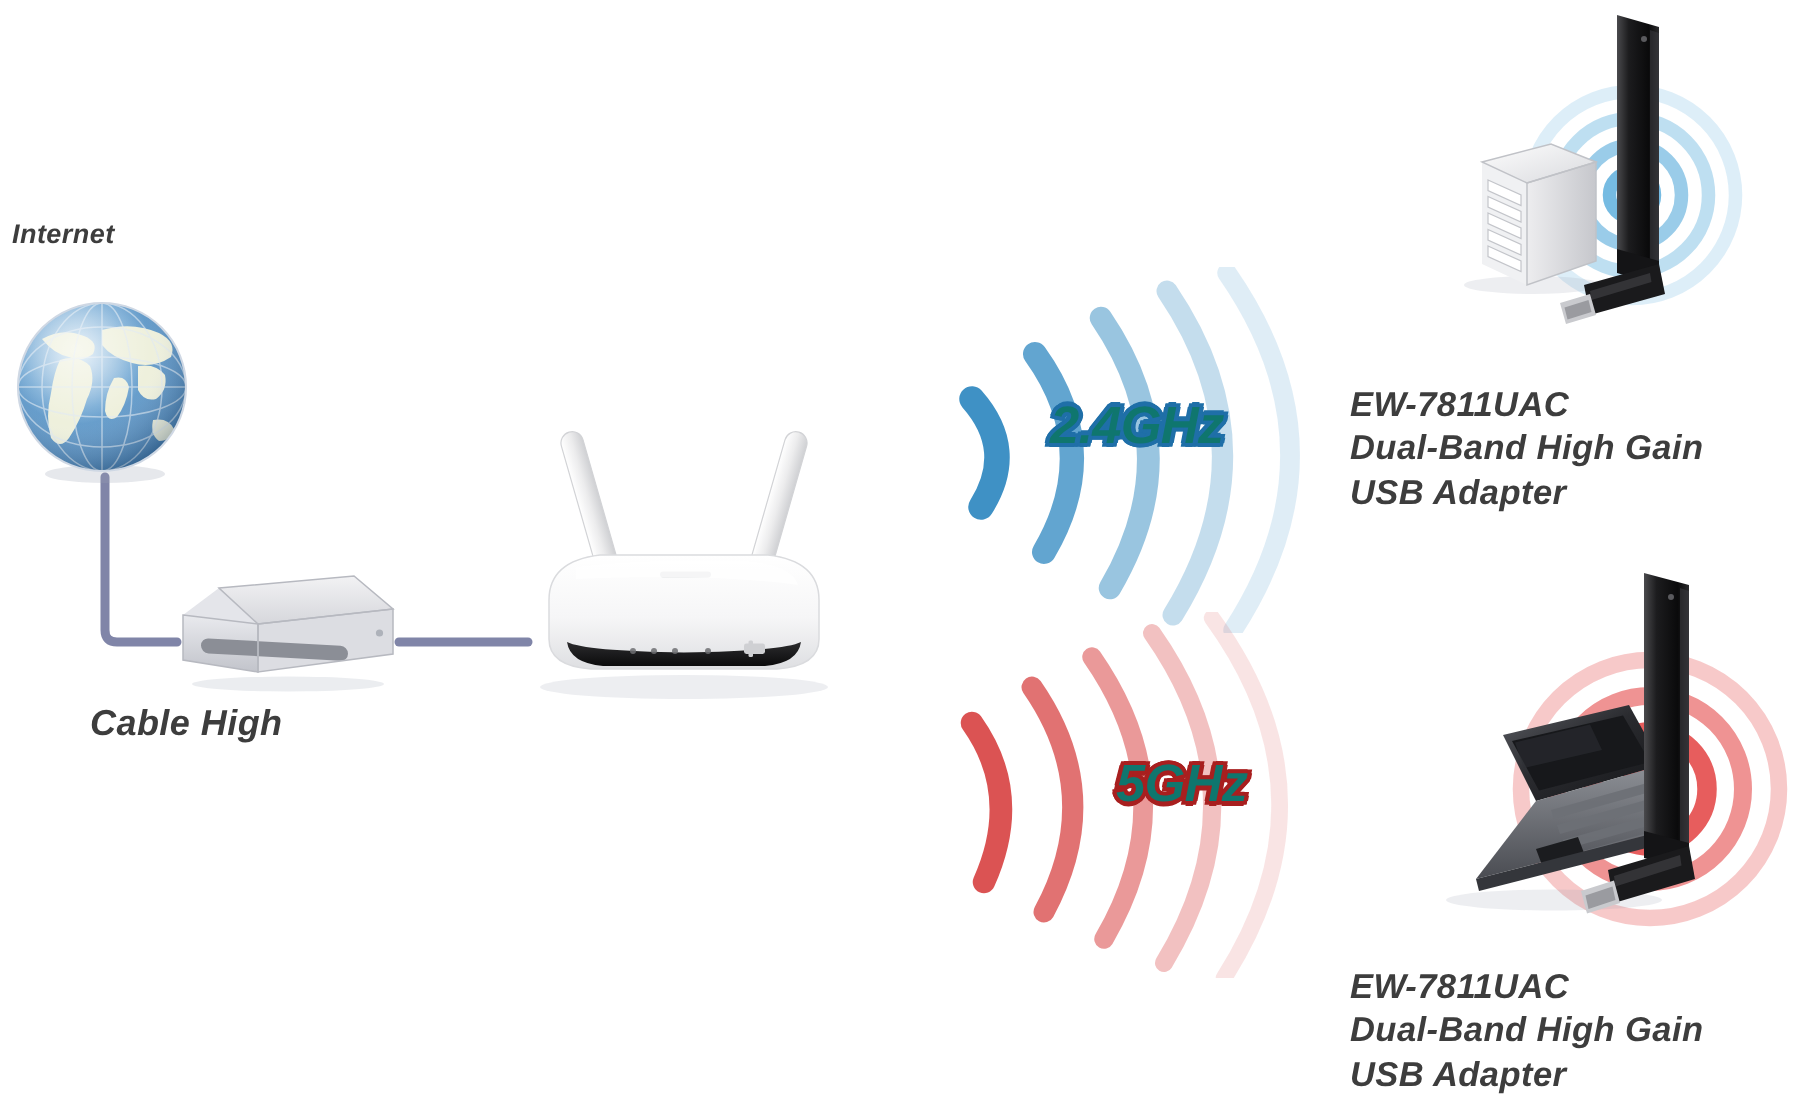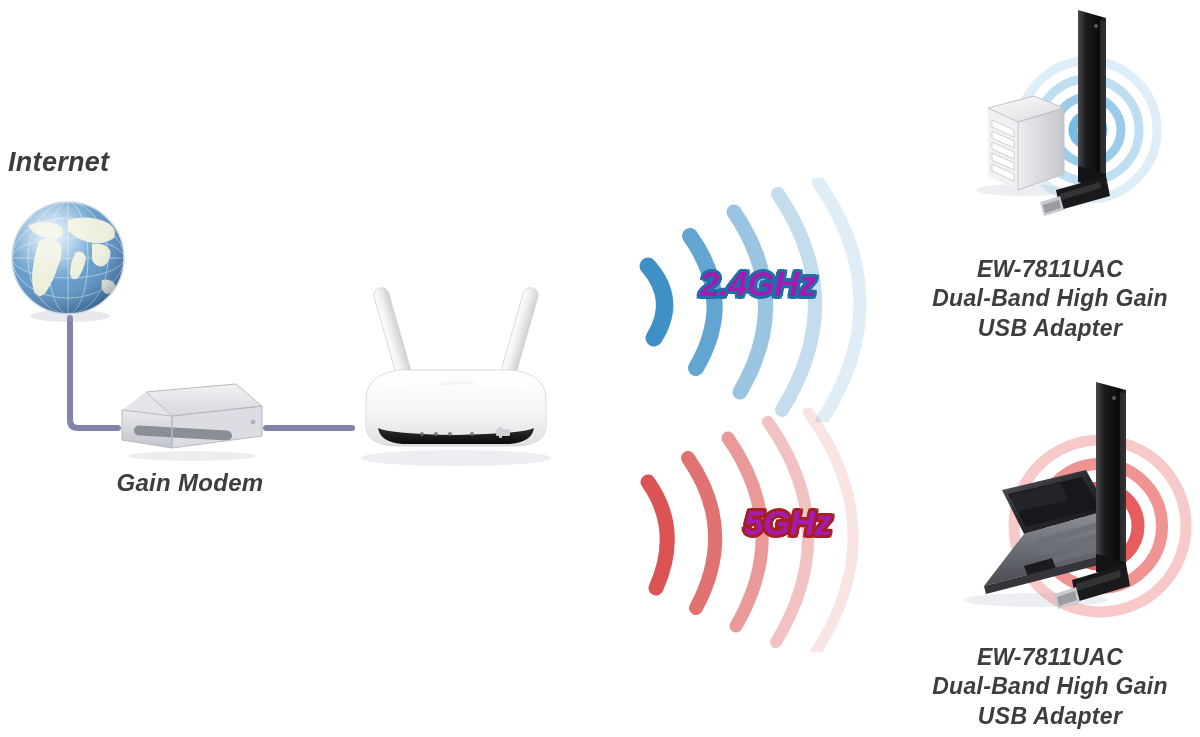--- a/index.html
+++ b/index.html
@@ -20,28 +20,27 @@
   }
   .label {
     position: absolute;
     font-family: "Liberation Sans", sans-serif;
     font-weight: bold;
     font-style: italic;
     color: #3d3d3d;
     letter-spacing: 0.3px;
     white-space: pre-line;
     line-height: 1.28;
-    text-align: center;
   }
 
   
   #internet-label {
     left: 8px;
     top: 145px;
-    font-size: 27px;
+    font-size: 18px;
     text-align: left;
   }
   #globe {
     position: absolute;
     left: 6px;
     top: 196px;
     width: 128px;
     height: 128px;
   }
 
@@ -90,21 +89,21 @@
     position: absolute;
   }
   #fan-24 { left: 622px; top: 178px; width: 268px; height: 244px; }
   #fan-5  { left: 622px; top: 408px; width: 268px; height: 244px; }
 
   .band-tag {
     position: absolute;
     font-family: "Liberation Sans", sans-serif;
     font-weight: bold;
     font-style: italic;
-    color: #a21caf;
+    color: #0f766e;
     font-size: 35px;
     letter-spacing: -0.5px;
     line-height: 1;
   }
   #tag-24 {
     left: 700px;
     top: 266px;
     -webkit-text-stroke: 5px #1f6fa8;
     paint-order: stroke fill;
     text-shadow:
@@ -228,21 +227,21 @@
 
     <circle cx="143" cy="46" r="2.4" fill="#aeb2ba"></circle>
 
     <g fill="none" stroke="#b7b9c0" stroke-width="1">
       <polygon points="36,16 126,8 152,30 62,40"></polygon>
       <polygon points="12,34 62,40 62,72 12,64"></polygon>
       <polygon points="62,40 152,30 152,60 62,72"></polygon>
     </g>
   </svg>
 
-  <div class="label" id="modem-label">Gain Modem</div>
+  <div class="label" id="modem-label">Cable High</div>
 
   <svg id="router" viewBox="0 0 268 204" xmlns="http://www.w3.org/2000/svg">
     <defs>
       <linearGradient id="rBody" x1="0" y1="0" x2="0" y2="1">
         <stop offset="0%" stop-color="#ffffff"></stop>
         <stop offset="55%" stop-color="#f6f6f7"></stop>
         <stop offset="100%" stop-color="#dedfe2"></stop>
       </linearGradient>
       <linearGradient id="rAnt" x1="0" y1="0" x2="1" y2="0">
         <stop offset="0%" stop-color="#ffffff"></stop>

